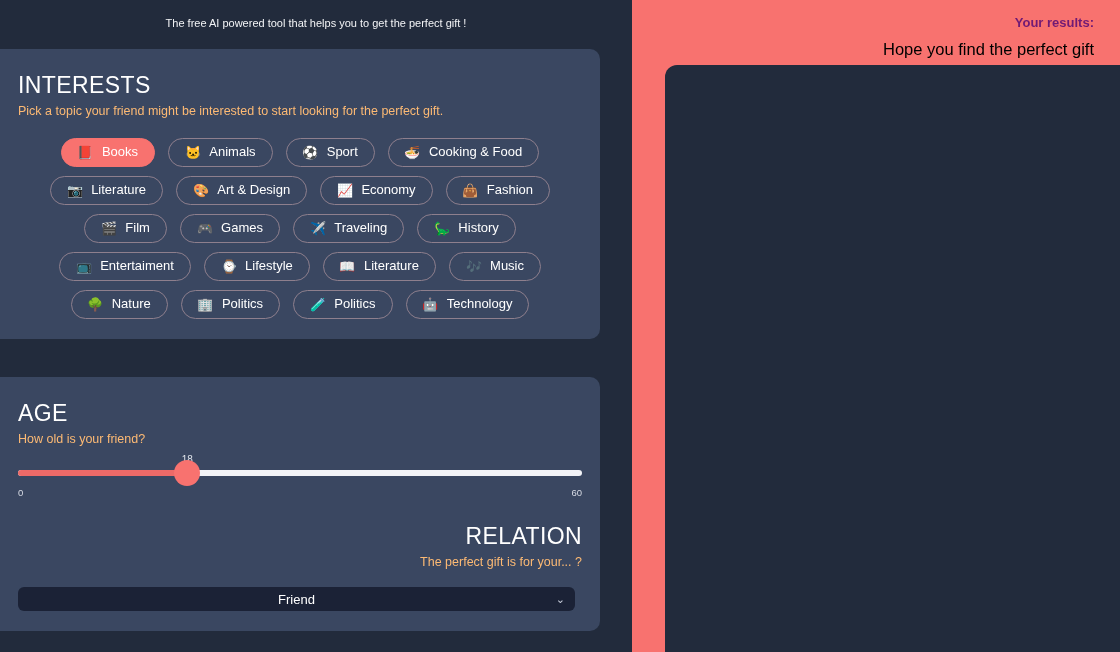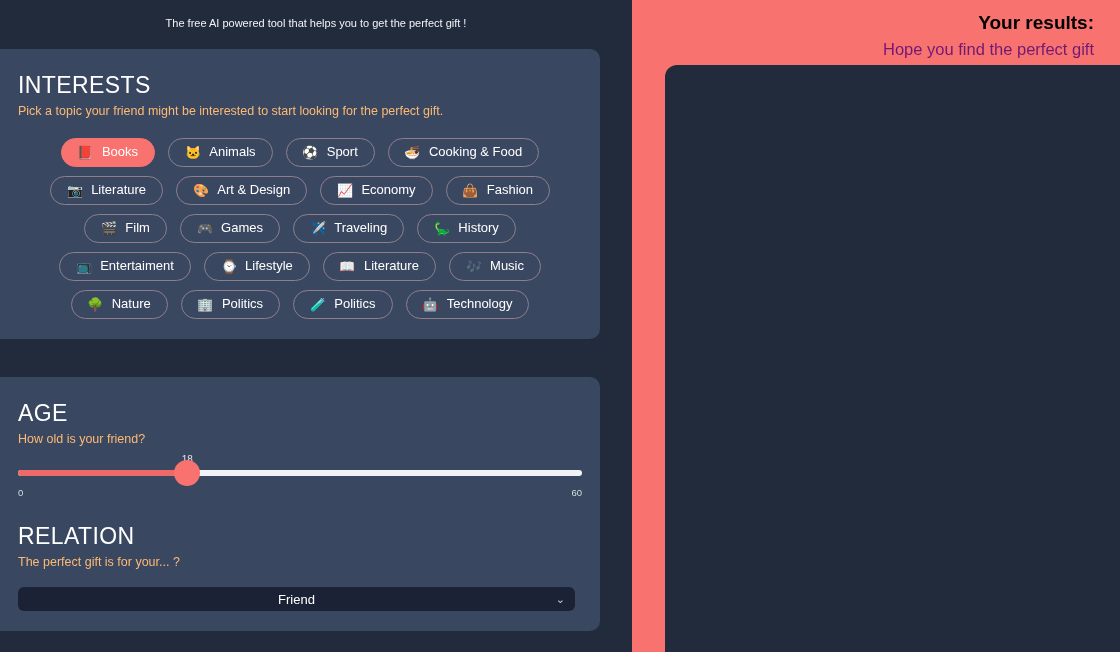--- a/index.html
+++ b/index.html
@@ -183,29 +183,29 @@
     height: 652px;
     background: #f8726f;
     position: relative;
   }
   .results-header {
     text-align: right;
     padding: 10px 26px 0 0;
     color: #ffffff;
   }
   .results-title {
-    font-size: 19px;
+    font-size: 13px;
     font-weight: bold;
     line-height: 26px;
-    color: #000000;
+    color: #701a75;
   }
   .results-sub {
     font-size: 16.5px;
     line-height: 24px;
-    color: #701a75;
+    color: #000000;
     margin-top: 1px;
   }
   .results-box {
     position: absolute;
     left: 33px;
     top: 65px;
     right: 0;
     bottom: 0;
     background: #222b3c;
     border-radius: 12px 0 0 0;
@@ -318,21 +318,21 @@
         <div class="slider-track">
           <div class="slider-fill" id="slider-fill" style="width: 30%;"></div>
           <div class="slider-thumb" id="slider-thumb" style="left: 30%;"></div>
         </div>
         <div class="slider-ends">
           <span>0</span>
           <span>60</span>
         </div>
       </div>
 
-      <div style="margin-top:18px;">
+      <div style="margin-top:18px;text-align:right;">
         <div class="section-title">RELATION</div>
         <div class="section-sub">The perfect gift is for your... ?</div>
         <div class="select-wrap">
           <div class="select-box">
             <span>Friend</span>
             <span class="select-chevron">⌄</span>
           </div>
         </div>
       </div>
     </div>

